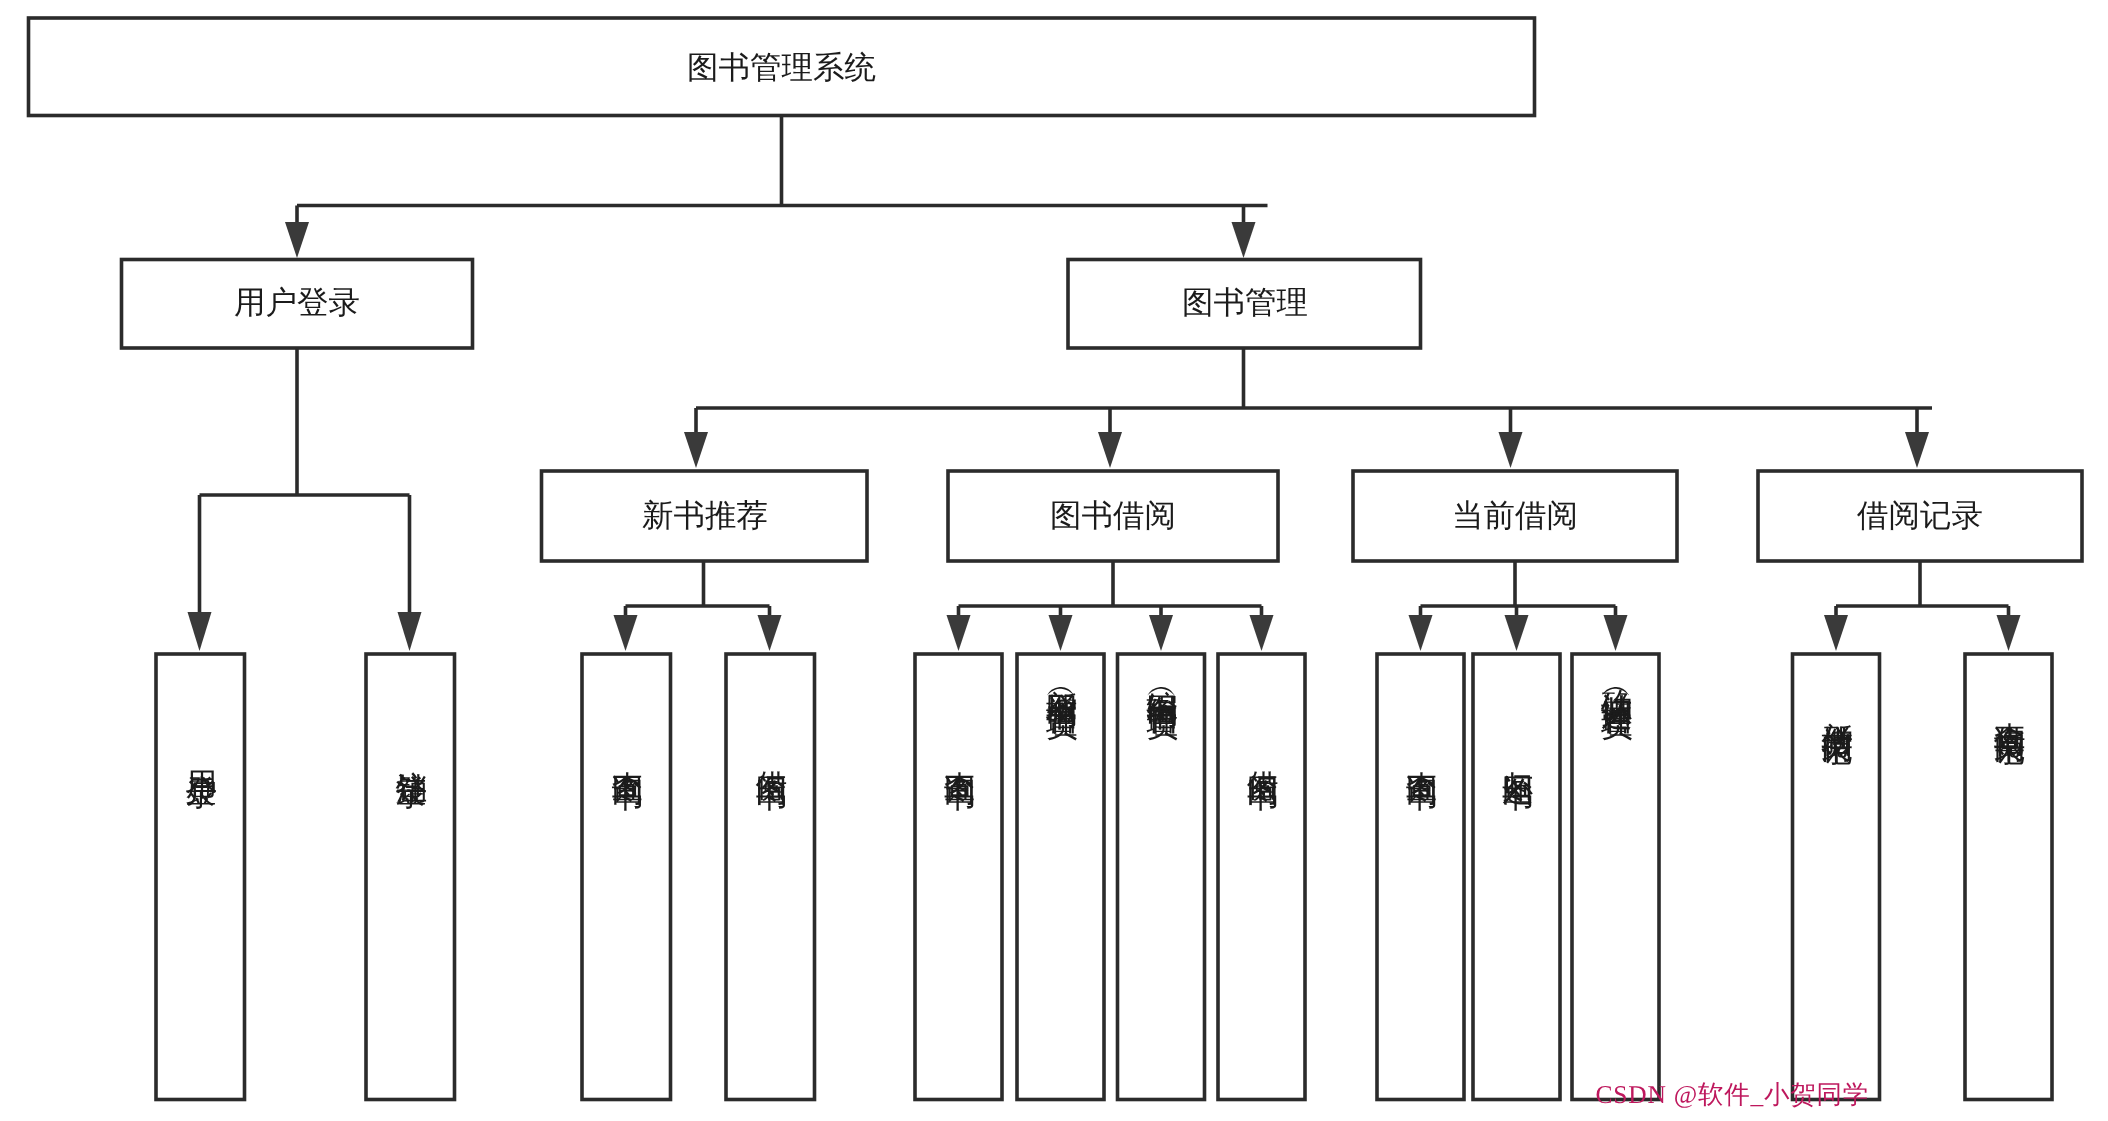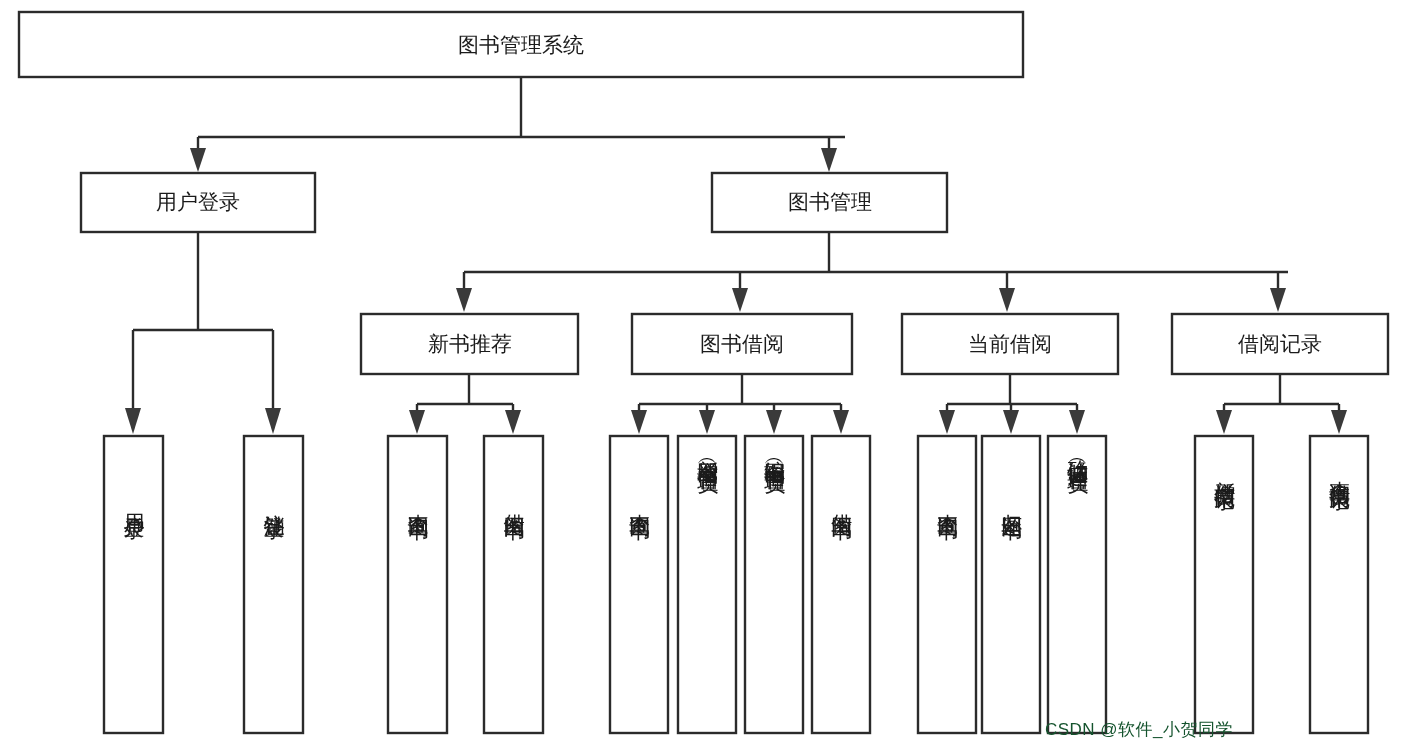--- a/index.html
+++ b/index.html
@@ -59,25 +59,25 @@
     text-orientation: upright;
     font-family: "DejaVu Sans", "Liberation Sans", sans-serif;
     font-size: 21px;
     line-height: 1.12;
     color: #1b1b1b;
     letter-spacing: 2px;
     white-space: nowrap;
   }
   #watermark {
     position: absolute;
-    right: 21px;
+    right: 8px;
     bottom: 6px;
-    font-family: Liberation Sans, sans-serif;
+    font-family: Liberation Serif, serif;
     font-size: 17px;
-    color: #14532d;
+    color: #be185d;
     white-space: nowrap;
     letter-spacing: 0.5px;
   }
 </style>
 </head>
 <body>
 
 <div id="diagram-root">
 
   <svg class="canvas" viewBox="0 0 1405 747" xmlns="http://www.w3.org/2000/svg">

